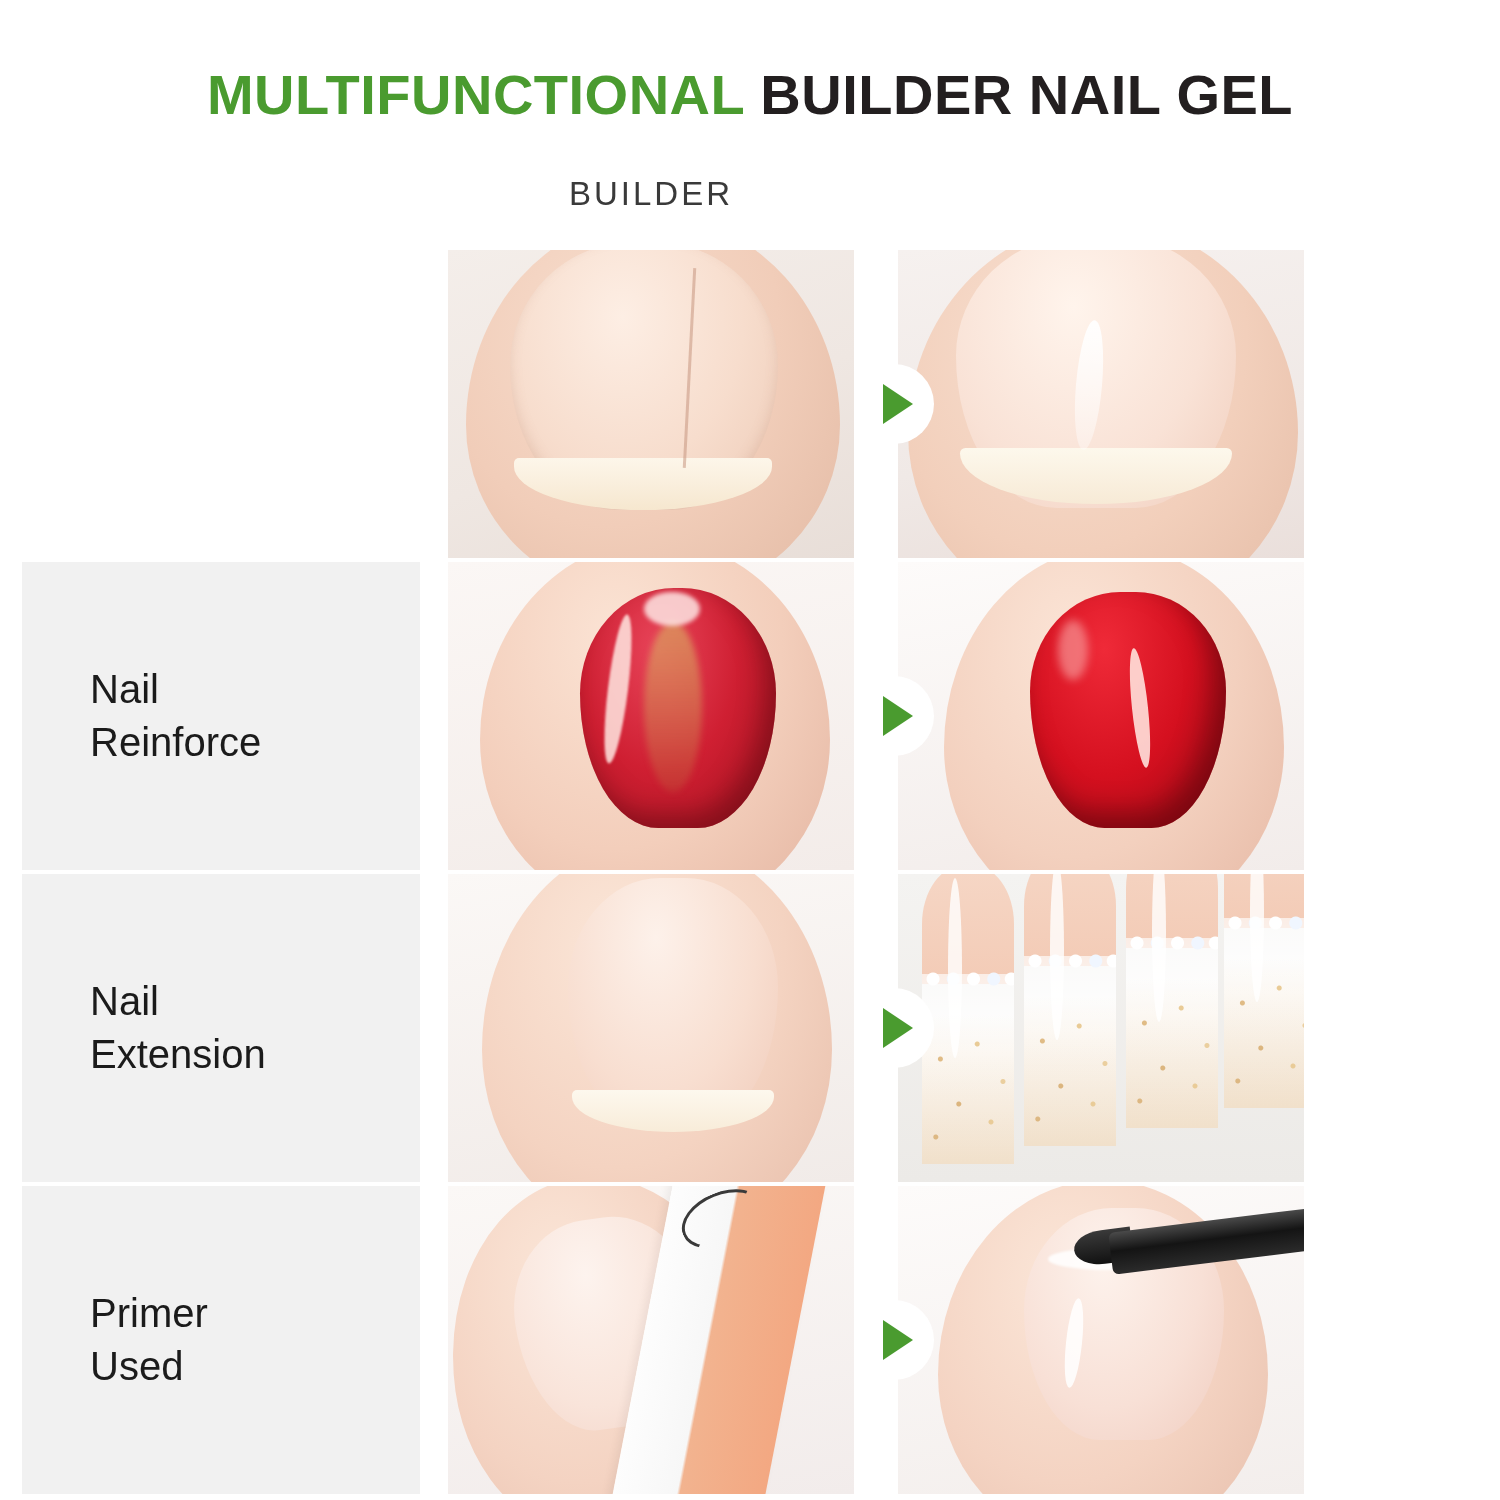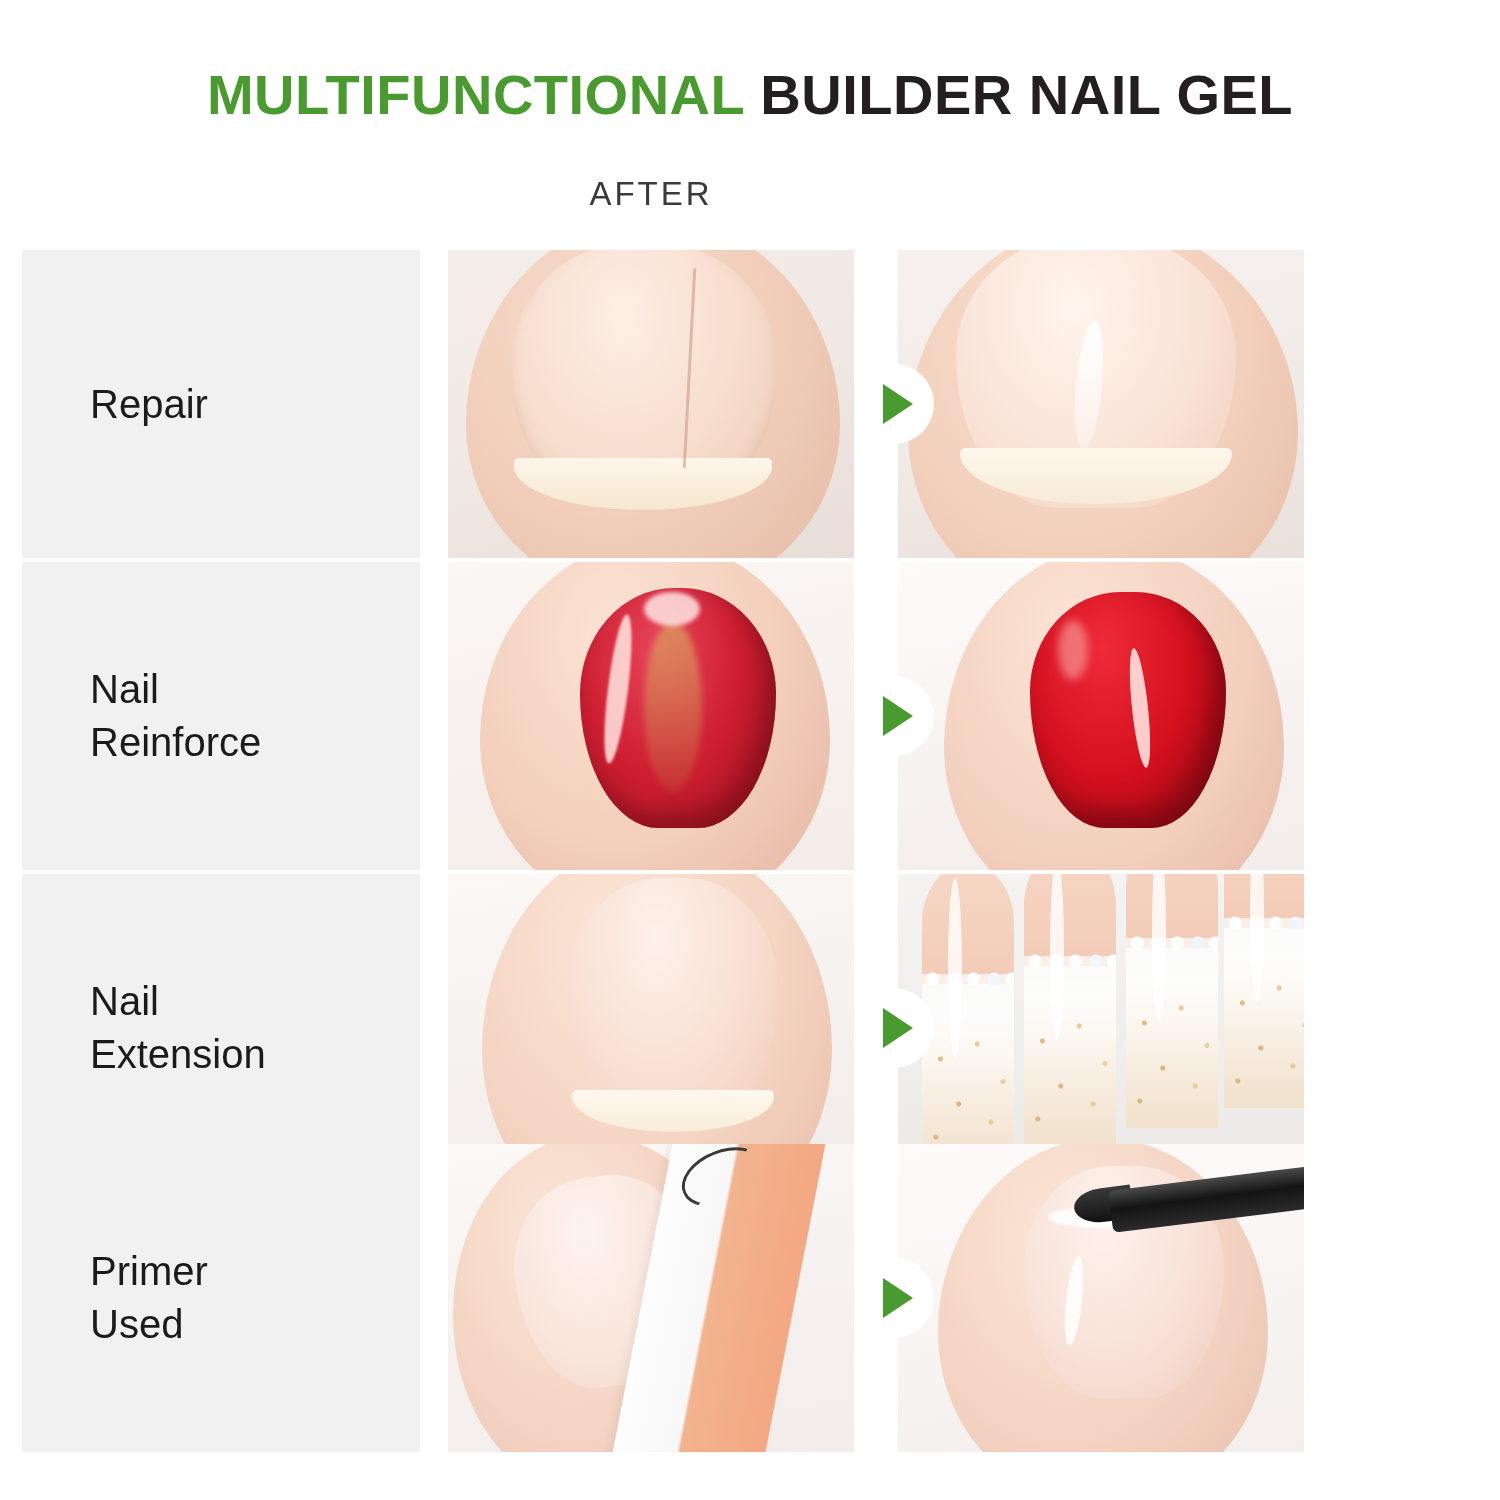--- a/index.html
+++ b/index.html
@@ -39,21 +39,21 @@
   
   .row {
     position: absolute;
     left: 22px;
     width: 1456px;
     height: 308px;
   }
   .row.r0 { top: 250px; }
   .row.r1 { top: 562px; }
   .row.r2 { top: 874px; }
-  .row.r3 { top: 1144px; }
+  .row.r3 { top: 1186px; }
 
   .label-cell {
     position: absolute;
     left: 0; top: 0;
     width: 398px; height: 308px;
     background: #f1f1f1;
     display: flex;
     align-items: center;
     padding-left: 68px;
   }
@@ -323,26 +323,23 @@
 </head>
 <body>
 
 <div class="page">
 
   <div class="title">
     <span class="green">MULTIFUNCTIONAL</span>
     <span class="dark">BUILDER NAIL GEL</span>
   </div>
 
-  <div class="col-head before">AFTER</div>
+  <div class="col-head before">BUILDER</div>
 
   <div class="row r0">
-    <div class="label-cell">
-      <div class="label-text">Repair</div>
-    </div>
     <div class="photo before">
       <div class="art">
         <div class="r0b-bg"></div>
         <div class="r0b-finger"></div>
         <div class="r0b-nail"></div>
         <div class="r0b-tip"></div>
         <div class="r0b-crack"></div>
       </div>
     </div>
     <div class="arrow-badge">

